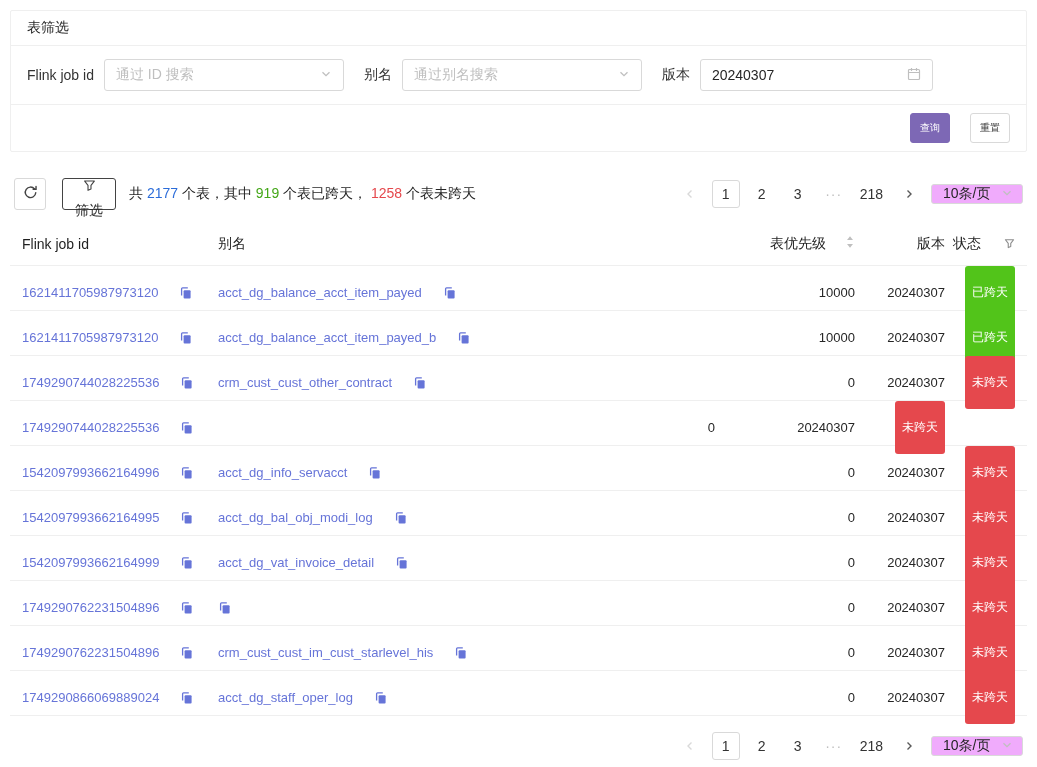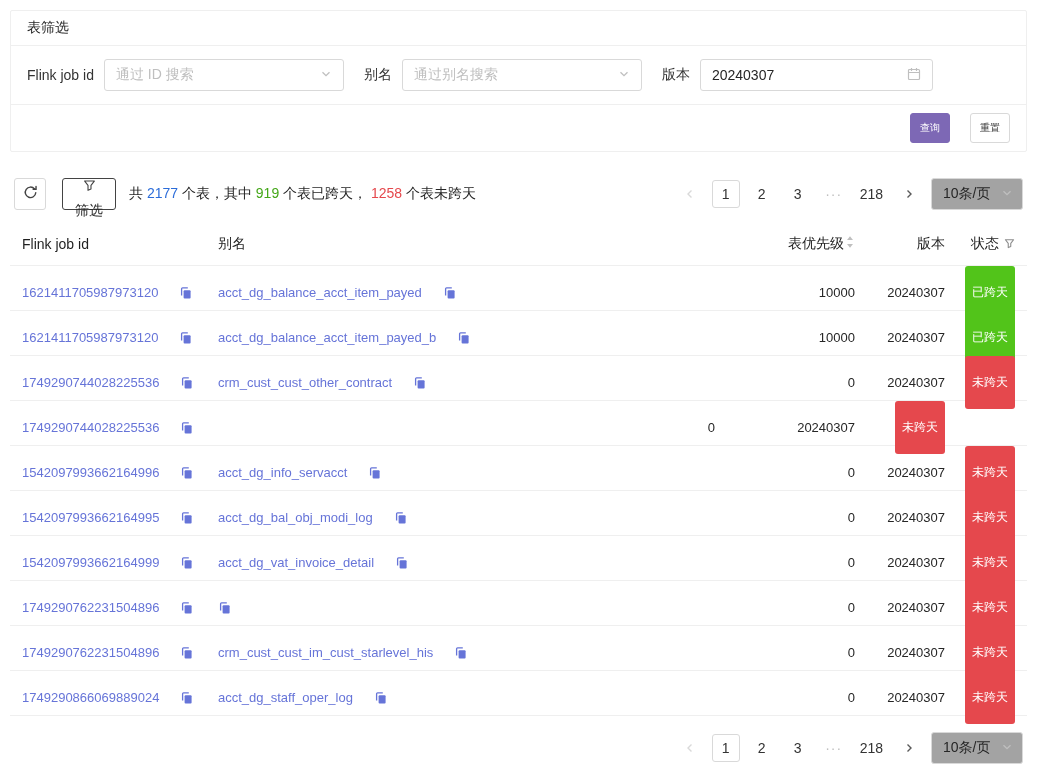--- a/index.html
+++ b/index.html
@@ -55,31 +55,31 @@
   
   .pagination{display:flex;align-items:center;gap:8px;}
   .toolbar .pagination{margin-left:auto;}
   .pagination.bottom{justify-content:flex-end;margin-top:16px;padding-right:4px;}
   .pg-item{min-width:28px;height:28px;padding:0 4px;display:flex;align-items:center;justify-content:center;
     border-radius:3px;cursor:pointer;color:#333;user-select:none;}
   .pg-item.active{border:1px solid var(--input-border);background:#fff;}
   .pg-item.ellipsis{color:var(--muted);letter-spacing:1px;}
   .pg-prev{color:#d9d9d9;}
   .pg-next{color:#595959;}
-  .size-select{height:32px;min-width:92px;border:1px solid var(--input-border);border-radius:3px;background:#a3a3a3;
+  .size-select{height:20px;min-width:92px;border:1px solid var(--input-border);border-radius:3px;background:#f0abfc;
     display:flex;align-items:center;justify-content:space-between;gap:8px;padding:0 9px 0 11px;cursor:pointer;color:#262626;}
 
   
   .table{margin-top:12px;}
   .thead,.trow{display:grid;grid-template-columns:196px 1fr 140px 90px 70px;align-items:center;padding:0 12px;}
   .thead{height:44px;border-bottom:1px solid var(--border);color:#1f1f1f;}
   .th{font-size:14px;}
   .trow{height:45px;border-bottom:1px solid var(--border);font-size:13px;}
   .cellflex{display:flex;align-items:center;gap:21px;}
-  .right{display:flex;justify-content:flex-end;align-items:center;gap:1px;text-align:right;}
+  .right{display:flex;justify-content:flex-end;align-items:center;gap:19px;text-align:right;}
   .link{color:var(--link);text-decoration:none;cursor:pointer;white-space:nowrap;}
   .copy{color:var(--link);display:inline-flex;cursor:pointer;line-height:0;}
   .num{color:#262626;}
   .badge{font-size:12px;color:#fff;padding:18px 7px;border-radius:3px;white-space:nowrap;}
   .badge.crossed{background:var(--green);}
   .badge.uncrossed{background:var(--red);}
   svg{flex-shrink:0;}
 </style>
 </head>
 <body>

